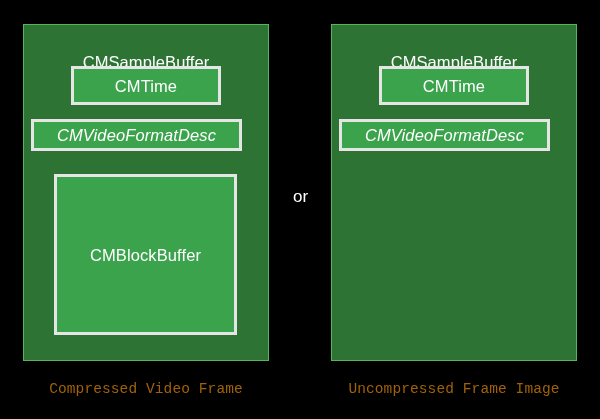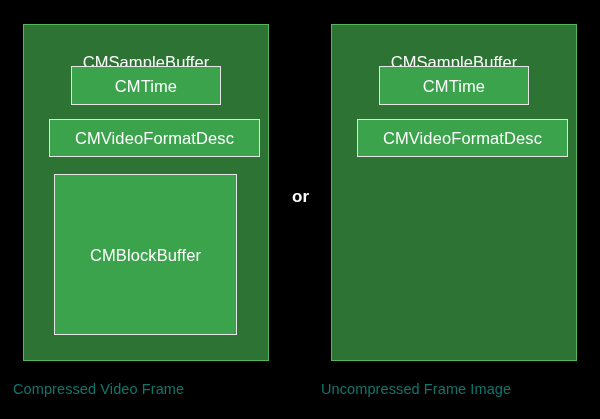--- a/index.html
+++ b/index.html
@@ -43,75 +43,77 @@
     color: #ffffff;
     font-size: 16.5px;
     line-height: 20px;
     letter-spacing: 0.1px;
   }
 
   
   .member-box {
     position: absolute;
     background: #3ba34c;
-    border: 1px solid #e5e5e5;
+    border: 3px solid #e5e5e5;
     box-sizing: border-box;
     display: flex;
     align-items: center;
     justify-content: center;
   }
   .member-label {
     color: #ffffff;
     font-size: 16.5px;
     line-height: 20px;
     letter-spacing: 0.1px;
     text-align: center;
   }
 
   .box-time {
     left: 47px;
     top: 41px;
     width: 150px;
     height: 39px;
   }
   .box-formatdesc {
-    left: 25px;
+    left: 7px;
     top: 94px;
     width: 211px;
-    height: 38px;
+    height: 32px;
+    font-style: italic;
   }
   .box-payload {
     left: 30px;
     top: 149px;
     width: 183px;
     height: 161px;
   }
 
   
   #or-label {
     position: absolute;
     left: 270px;
     top: 186px;
     width: 61px;
     text-align: center;
     color: #ffffff;
     font-size: 17px;
     line-height: 22px;
-    font-weight: bold;
+    font-weight: normal;
   }
 
   
   .caption {
     position: absolute;
     top: 379px;
-    text-align: left;
-    color: #0f766e;
+    text-align: center;
+    color: #a16207;
     font-size: 14.5px;
     line-height: 20px;
     letter-spacing: 0.1px;
+    font-family: Liberation Mono, monospace;
   }
   #left-caption  { left: 13px;  width: 266px; }
   #right-caption { left: 321px; width: 266px; }
 </style>
 </head>
 <body>
 
 <div id="canvas">
 
   <div class="container-box" id="left-container">

